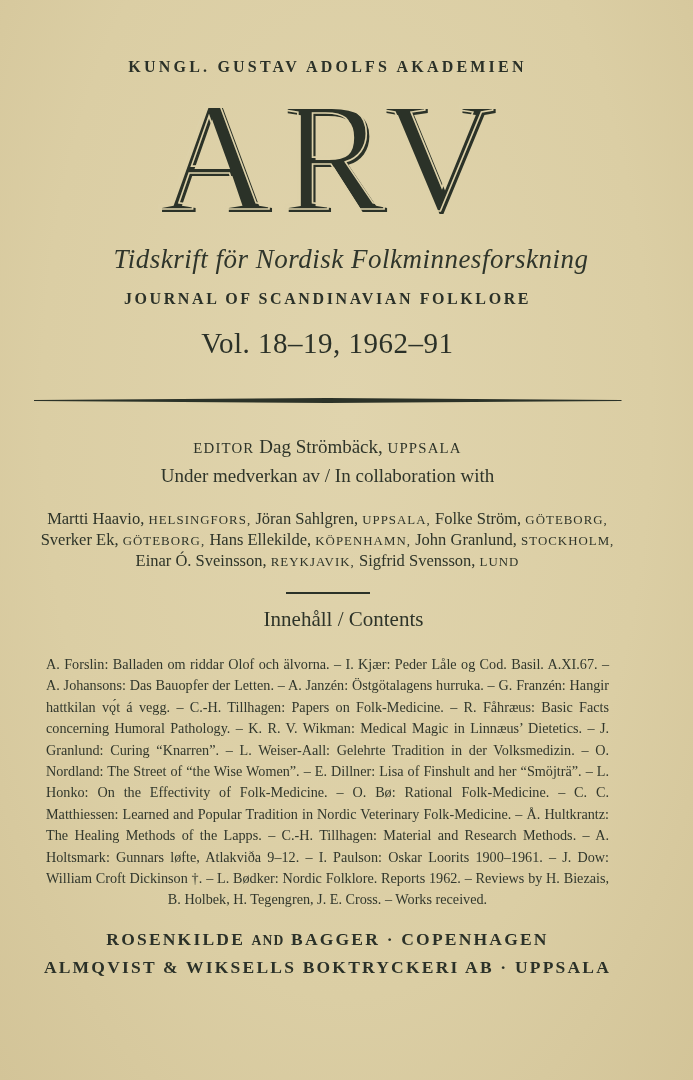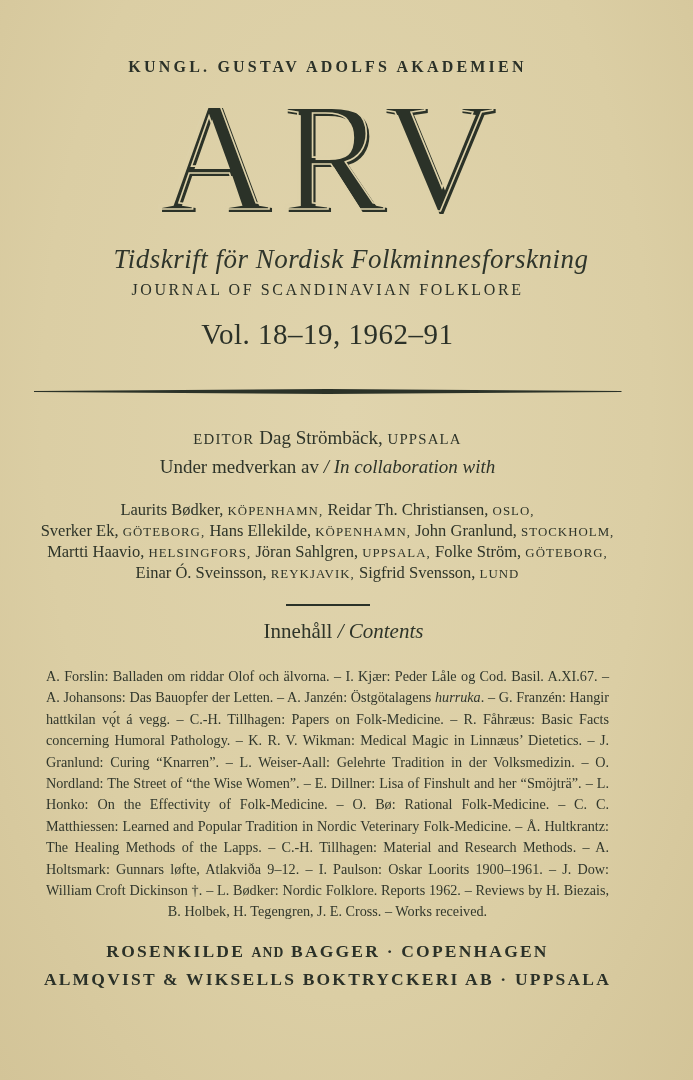--- a/index.html
+++ b/index.html
@@ -30,24 +30,24 @@
 
   .subtitle-sv {
     margin-top: 22px;
     font-style: italic;
     font-size: 27px;
     letter-spacing: 0.5px;
     color: #2f352b;
     padding-left: 47px;
   }
   .subtitle-en {
-    margin-top: 6px;
+    margin-top: 15px;
     font-size: 16px;
     letter-spacing: 2.6px;
-    font-weight: normal;
+    font-weight: bold;
     color: #2b3128;
   }
   .volume {
     margin-top: 19px;
     font-size: 29px;
     letter-spacing: 0.5px;
     color: #2b3128;
   }
 
   .swelled-rule {
@@ -77,21 +77,21 @@
     font-size: 14.2px;
     line-height: 21.4px;
     text-align: justify;
     text-align-last: center;
     color: #31372c;
   }
 
   .imprint { margin-top: 15px; font-size: 17.5px; letter-spacing: 2.2px; line-height: 27px; font-weight: bold; color: #2b3128; }
 
   .seg-n {}
-  .seg-i { font-style: italic; }
+  .seg-i { }
   .seg-sc { font-size: 0.78em; letter-spacing: 0.08em; }
 </style>
 </head>
 <body>
 
 <div class="page">
 
   <div class="academy">KUNGL. GUSTAV ADOLFS AKADEMIEN</div>
 
   <svg class="arv-svg" width="480" height="132" viewBox="0 0 480 132">
@@ -105,23 +105,22 @@
 
   <div class="volume">Vol. 18–19, 1962–91</div>
 
   <div class="swelled-rule"></div>
 
   <div class="editor-line"><span class="seg-sc">EDITOR </span><span class="seg-n">Dag Strömbäck, </span><span class="seg-sc">UPPSALA</span></div>
 
   <div class="collab-note"><span class="seg-n">Under medverkan av </span><span class="seg-i">/ In collaboration with</span></div>
 
   <div class="collaborators">
-    <div><span class="seg-n">Laurits Bødker, </span><span class="seg-sc">KÖPENHAMN, </span><span class="seg-n">Reidar Th. Christiansen, </span><span class="seg-sc">OSLO,</span></div>
+    <div><span class="seg-n">Martti Haavio, </span><span class="seg-sc">HELSINGFORS, </span><span class="seg-n">Jöran Sahlgren, </span><span class="seg-sc">UPPSALA, </span><span class="seg-n">Folke Ström, </span><span class="seg-sc">GÖTEBORG,</span></div>
     <div><span class="seg-n">Sverker Ek, </span><span class="seg-sc">GÖTEBORG, </span><span class="seg-n">Hans Ellekilde, </span><span class="seg-sc">KÖPENHAMN, </span><span class="seg-n">John Granlund, </span><span class="seg-sc">STOCKHOLM,</span></div>
-    <div><span class="seg-n">Martti Haavio, </span><span class="seg-sc">HELSINGFORS, </span><span class="seg-n">Jöran Sahlgren, </span><span class="seg-sc">UPPSALA, </span><span class="seg-n">Folke Ström, </span><span class="seg-sc">GÖTEBORG,</span></div>
     <div><span class="seg-n">Einar Ó. Sveinsson, </span><span class="seg-sc">REYKJAVIK, </span><span class="seg-n">Sigfrid Svensson, </span><span class="seg-sc">LUND</span></div>
   </div>
 
   <div class="section-divider"></div>
 
   <div class="contents-heading"><span class="seg-n">Innehåll </span><span class="seg-i">/ Contents</span></div>
 
   <div class="contents-paragraph"><span class="seg-n">A. Forslin: Balladen om riddar Olof och älvorna. – I. Kjær: Peder Låle og Cod. Basil. A.XI.67. – A. Johansons: Das Bauopfer der Letten. – A. Janzén: Östgötalagens </span><span class="seg-i">hurruka</span><span class="seg-n">. – G. Franzén: Hangir hattkilan vǫ́t á vegg. – C.-H. Tillhagen: Papers on Folk-Medicine. – R. Fåhræus: Basic Facts concerning Humoral Pathology. – K. R. V. Wikman: Medical Magic in Linnæus’ Dietetics. – J. Granlund: Curing “Knarren”. – L. Weiser-Aall: Gelehrte Tradition in der Volksmedizin. – O. Nordland: The Street of “the Wise Women”. – E. Dillner: Lisa of Finshult and her “Smöjträ”. – L. Honko: On the Effectivity of Folk-Medicine. – O. Bø: Rational Folk-Medicine. – C. C. Matthiessen: Learned and Popular Tradition in Nordic Veterinary Folk-Medicine. – Å. Hultkrantz: The Healing Methods of the Lapps. – C.-H. Tillhagen: Material and Research Methods. – A. Holtsmark: Gunnars løfte, Atlakviða 9–12. – I. Paulson: Oskar Loorits 1900–1961. – J. Dow: William Croft Dickinson †. – L. Bødker: Nordic Folklore. Reports 1962. – Reviews by H. Biezais, B. Holbek, H. Tegengren, J. E. Cross. – Works received.</span></div>
 
   <div class="imprint">

